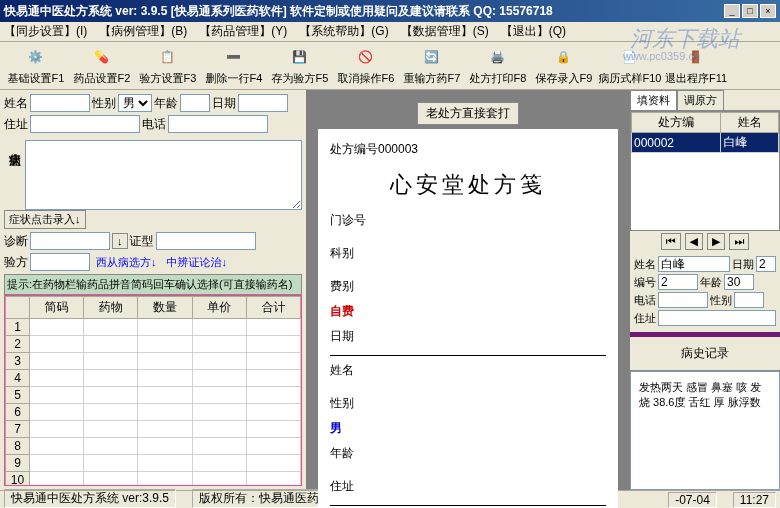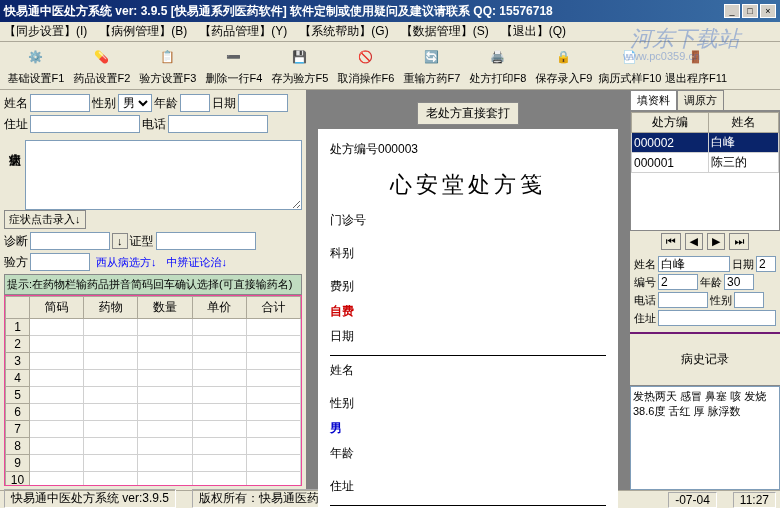--- a/index.html
+++ b/index.html
@@ -58,22 +58,22 @@
 .rxlist { background: white; flex: 0 0 120px; border: 1px solid #888; overflow: hidden; }
 .rxlist table { width: 100%; border-collapse: collapse; font-size: 11px; }
 .rxlist th { background: #ece9d8; border: 1px solid #aca899; padding: 1px 2px; font-weight: normal; }
 .rxlist td { border: 1px solid #d0d0d0; padding: 1px 2px; }
 .rxlist tr.sel td { background: #0a246a; color: white; }
 
 .patient-form { padding: 4px; }
 .patient-form .prow { display: flex; align-items: center; margin-bottom: 2px; gap: 2px; }
 .patient-form input { border: 1px solid #7f9db9; height: 16px; width: 100%; background: white; padding: 0 2px; }
 .patient-form label { white-space: nowrap; font-size: 11px; }
-.hxtitle { text-align: center; padding: 17px; border-top: 2px solid #701a75; border-bottom: 1px solid #888; }
-.hxtext { flex: 1; background: white; border: 1px solid #7f9db9; padding: 2px; font-size: 11px; overflow: auto; }
+.hxtitle { text-align: center; padding: 8px; border-top: 5px solid #701a75; border-bottom: 1px solid #888; }
+.hxtext { flex: 1; background: white; border: 1px solid #7f9db9; padding: 8px; font-size: 11px; overflow: auto; }
 
 .statusbar { height: 18px; background: #ece9d8; border-top: 1px solid #aca899; display: flex; align-items: flex-end; padding: 0 4px; gap: 16px; }
 .statusbar .cell { border: 1px inset #fff; padding: 0 6px; }
 
 .btn { background: #ece9d8; border: 1px solid #888; padding: 1px 4px; cursor: pointer; font-size: 11px; }
 .small-link { color: #00f; font-size: 11px; cursor: pointer; margin: 0 4px; }
 
 .watermark { position: absolute; top: 24px; right: 40px; font-size: 22px; color: rgba(50,100,200,0.4); font-style: italic; pointer-events: none; font-family: Arial; }
 .watermark2 { position: absolute; top: 50px; right: 80px; font-size: 11px; color: rgba(50,100,200,0.4); pointer-events: none; }
 </style>
@@ -327,24 +327,20 @@
     <div class="rxlist">
       <table id="rxlisttable">
           <tbody>
             <tr>
               <th>处方编</th>
               <th>姓名</th>
             </tr>
             <tr class="sel">
               <td>000002</td>
               <td>白峰</td>
-            </tr>
-            <tr class="">
-              <td>000001</td>
-              <td>陈三的</td>
             </tr>
           </tbody>
         </table>
     </div>
     <div style="display:flex;justify-content:center;gap:4px;padding:2px">
       <span class="btn">⏮</span>
       <span class="btn">◀</span>
       <span class="btn">▶</span>
       <span class="btn">⏭</span>
     </div>

